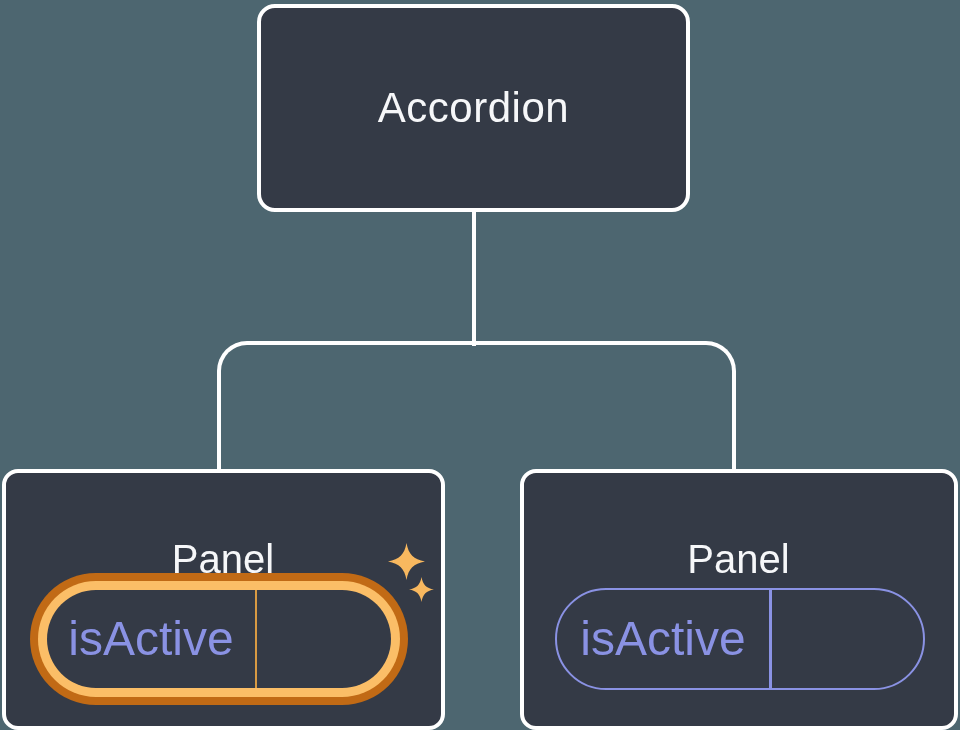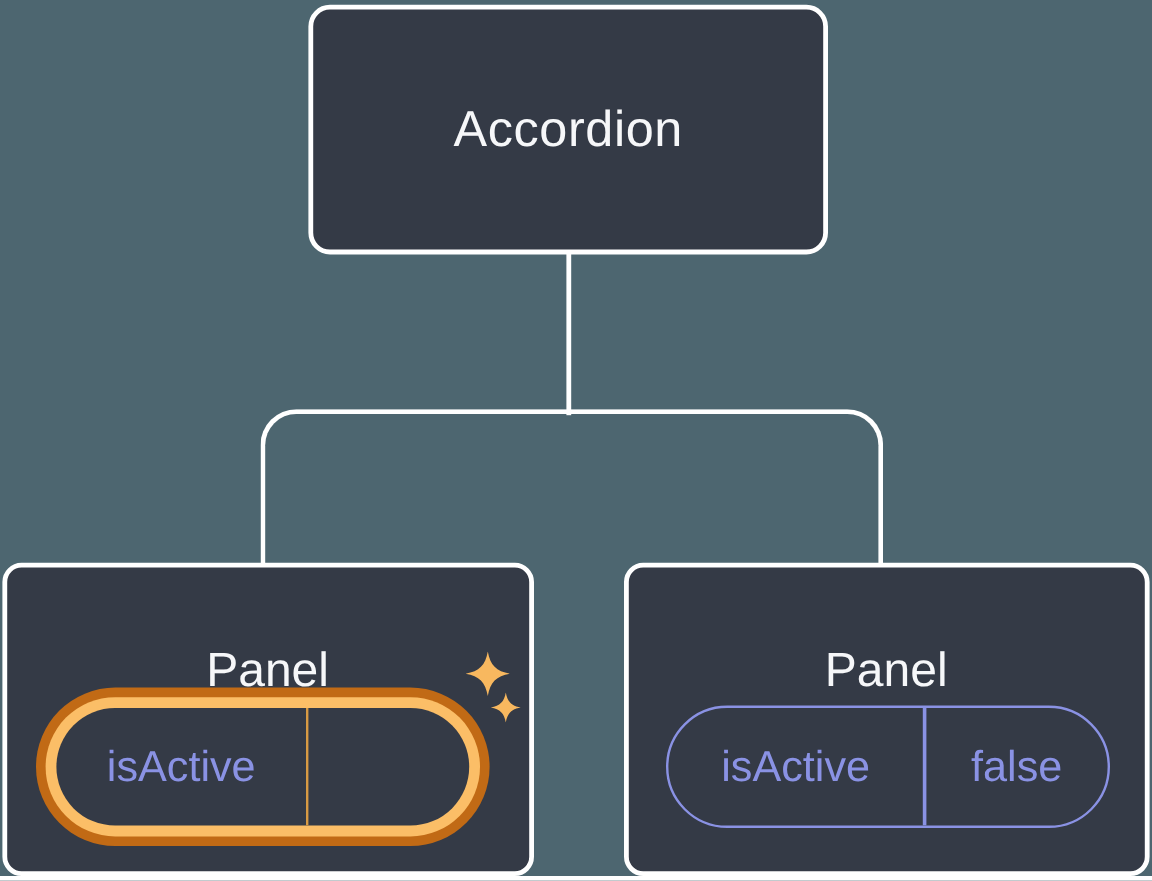--- a/index.html
+++ b/index.html
@@ -111,21 +111,21 @@
   }
   .divider-inactive {
     width: 2.5px;
     background: var(--inactive-pill-border, #8A92E4);
   }
 
   .cell {
     display: flex;
     align-items: center;
     justify-content: center;
-    font-size: 36px;
+    font-size: 48px;
     line-height: 1;
     color: var(--prop-text, #8A92E4);
     text-align: right;
   }
   .cell-name-active  { width: 208px; }
   .cell-value-active { flex: 1; font-weight: 700; }
   .cell-name-inactive  { width: 212px; }
   .cell-value-inactive { flex: 1; }
 
   
@@ -178,17 +178,16 @@
     </svg>
   </span>
 
   <div class="node node-panel-right">
     <div class="panel-title">Panel</div>
   </div>
 
   <div class="pill-inactive">
     <span class="cell cell-name-inactive">isActive</span>
     <span class="divider-inactive"></span>
-    <span class="cell cell-value-inactive">false</span>
   </div>
 
   <div class="footer-strip"></div>
 </div>
 
 </body></html>

